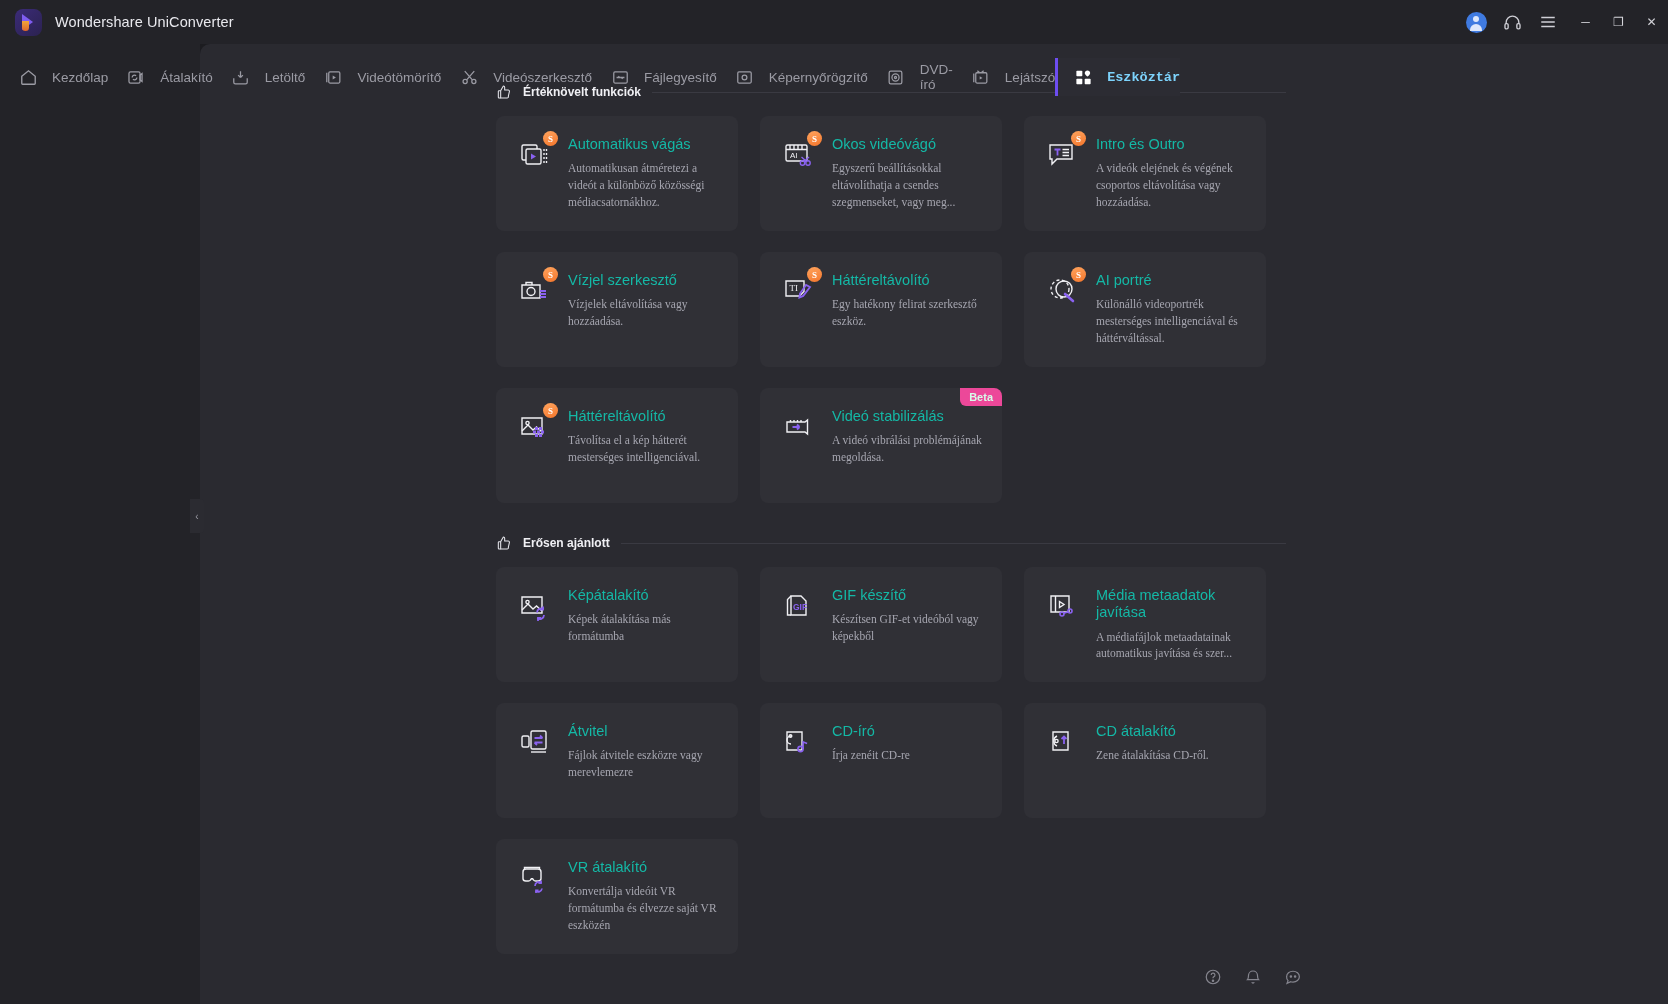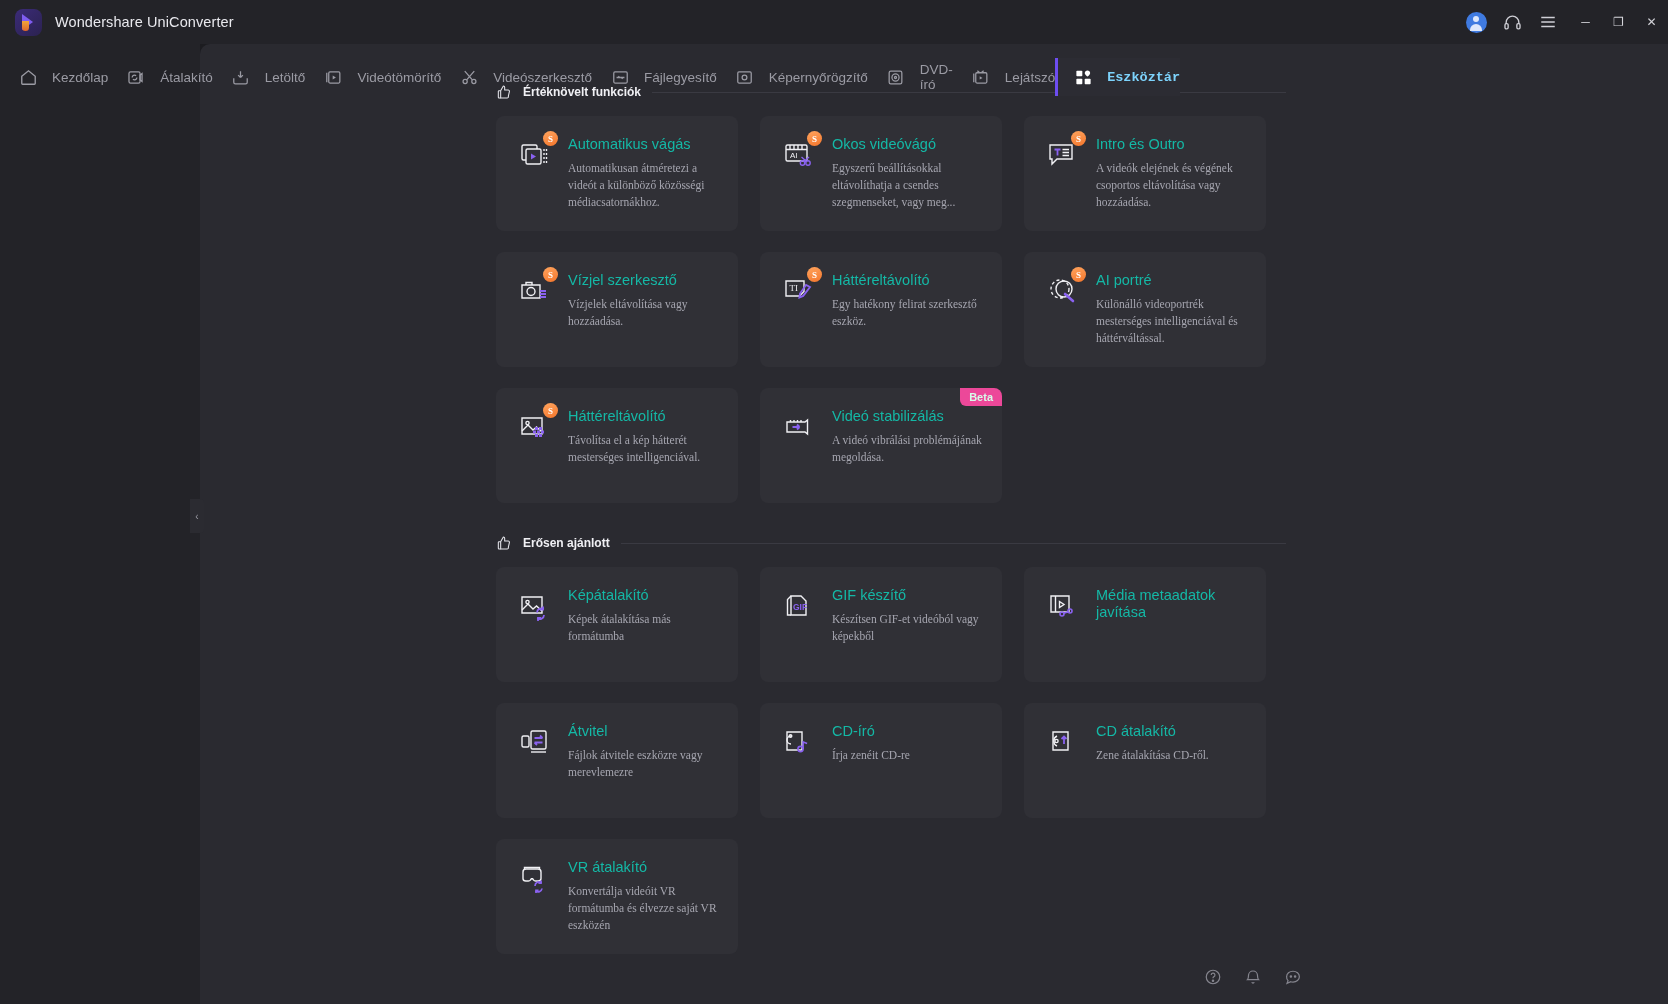--- a/index.html
+++ b/index.html
@@ -518,20 +518,21 @@
               <path d="M13.5 12.5 18 15.5l-4.5 3z"></path>
               <g stroke="#8a62f0" stroke-width="1.6">
                   <circle cx="16" cy="25" r="2"></circle>
                   <circle cx="24" cy="22" r="2"></circle>
                   <path d="M17.8 24.3 22.2 22.7"></path>
                 </g>
             </svg>
           </div>
           <div class="card-body">
             <div class="card-title">Média metaadatok javítása</div>
+            <div class="card-desc">A médiafájlok metaadatainak automatikus javítása és szer...</div>
           </div>
         </div>
 
         <div class="card">
           <div class="card-ico">
             <svg width="34" height="34" viewBox="0 0 34 34" fill="none" stroke="#f0f0f4" stroke-width="1.4">
               <rect x="4" y="11" width="7" height="11" rx="1.5"></rect>
               <rect x="13" y="6" width="15" height="18" rx="1.5"></rect>
               <path d="M16.5 13h8m0 0-2.5-2.5M24.5 17.5h-8m0 0 2.5 2.5" stroke="#8a62f0" stroke-width="1.8"></path>
               <path d="M13 27h15"></path>

